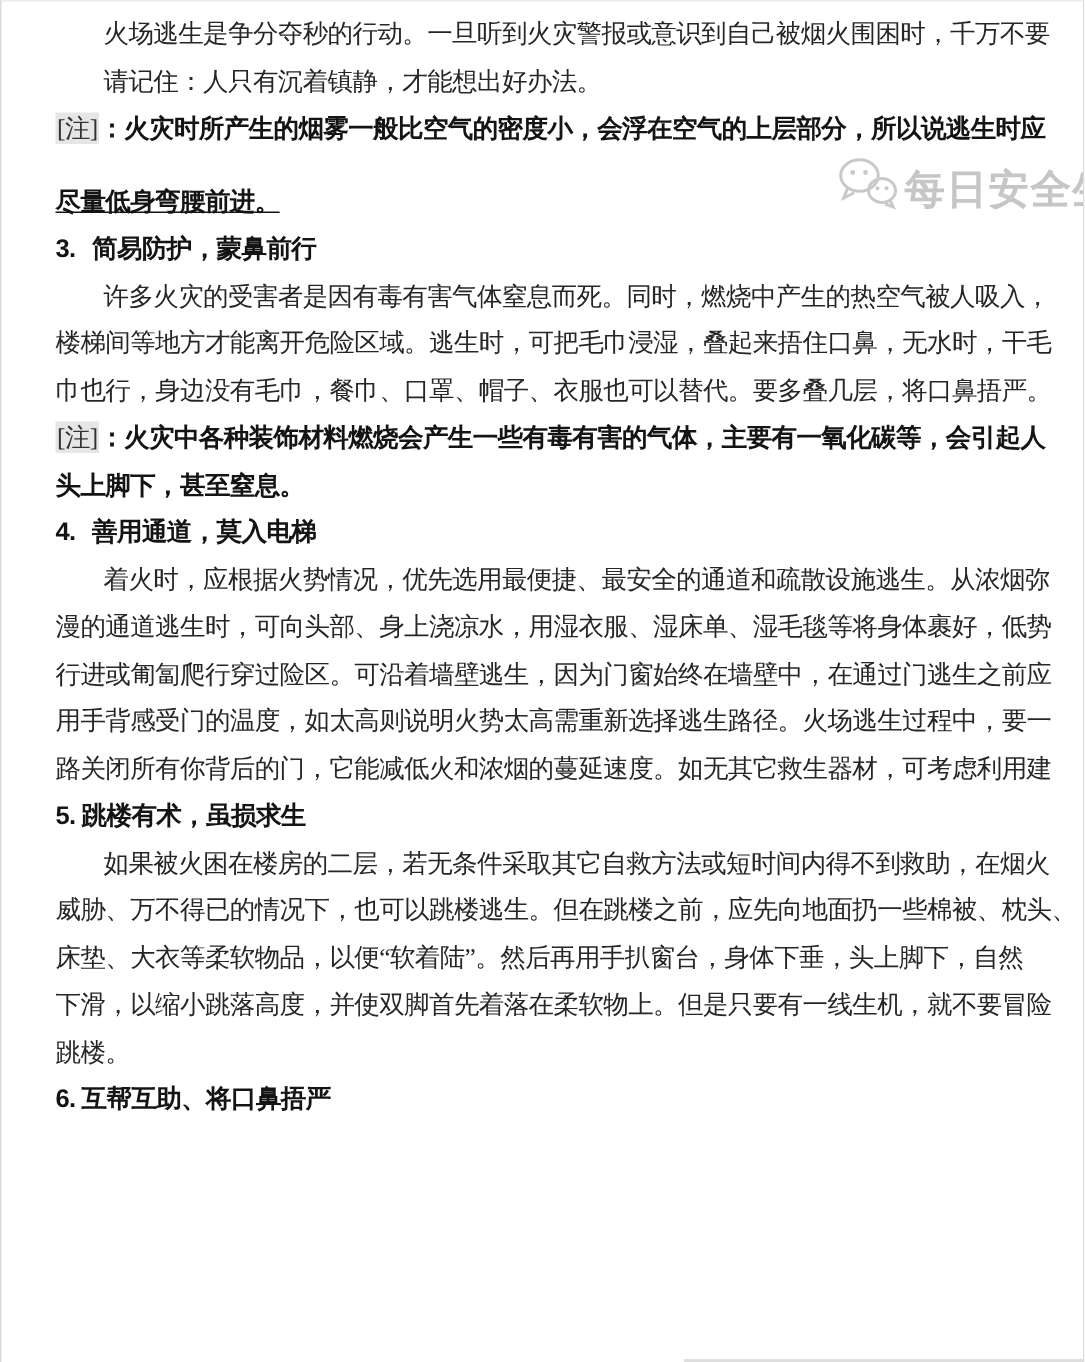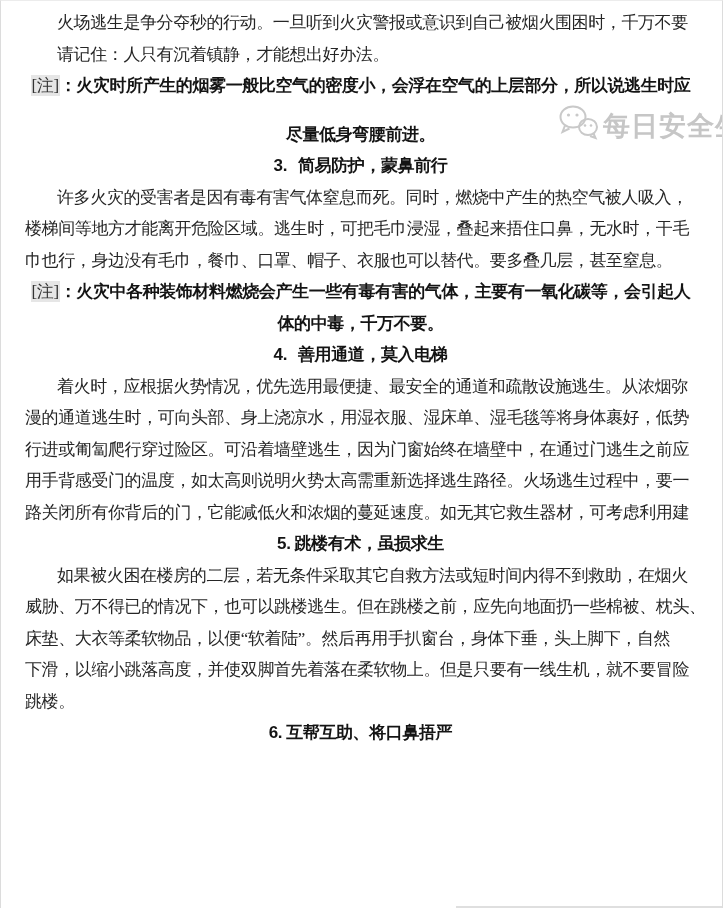--- a/index.html
+++ b/index.html
@@ -9,35 +9,35 @@
     background:#ffffff;
     overflow:hidden;
     border-left:1px solid #dcdcdc;
     border-right:1px solid #dcdcdc;
     border-top:1px solid #ececec;
     box-sizing:border-box;
     font-family:"Liberation Serif","DejaVu Serif",serif;
   }
   .content{
     position:relative;z-index:2;
-    padding:6px 26px 0 24px;
+    padding:6px 26px 0 36px;
     font-size:17px;
     color:#262626;
     letter-spacing:-0.4px;
   }
   .line{
     height:31.5px;line-height:31.5px;
     white-space:nowrap;overflow:visible;
   }
   .indent{padding-left:32px;}
   .note-line,.heading-line{
     font-family:"Liberation Sans","DejaVu Sans",sans-serif;
-    font-weight:bold;color:#141414;text-align:center;
+    font-weight:bold;color:#141414;
   }
-  .extra-gap{margin-top:17px;}
+  .extra-gap{margin-top:17px;text-decoration:underline;}
   .note-tag{
     background:#e6e6e6;
     font-family:"Liberation Serif","DejaVu Serif",serif;
     font-weight:normal;color:#333;
     padding:1px 1px;
   }
   .heading-line .num.gap-wide{margin-right:11px;}
   .heading-line .num.gap-narrow{margin-right:4px;}
   .watermark{
     position:absolute;z-index:1;
@@ -91,25 +91,25 @@
       <div class="block note">
         <div class="line note-line"><span class="note-tag">[注]</span>：火灾时所产生的烟雾一般比空气的密度小，会浮在空气的上层部分，所以说逃生时应</div>
         <div class="line note-line extra-gap">尽量低身弯腰前进。</div>
       </div>
       <div class="block heading">
         <div class="line heading-line"><span class="num gap-wide">3.</span><span>简易防护，蒙鼻前行</span></div>
       </div>
       <div class="block paragraph">
         <div class="line body-line indent">许多火灾的受害者是因有毒有害气体窒息而死。同时，燃烧中产生的热空气被人吸入，</div>
         <div class="line body-line">楼梯间等地方才能离开危险区域。逃生时，可把毛巾浸湿，叠起来捂住口鼻，无水时，干毛</div>
-        <div class="line body-line">巾也行，身边没有毛巾，餐巾、口罩、帽子、衣服也可以替代。要多叠几层，甚至窒息。</div>
+        <div class="line body-line">巾也行，身边没有毛巾，餐巾、口罩、帽子、衣服也可以替代。要多叠几层，将口鼻捂严。</div>
       </div>
       <div class="block note">
         <div class="line note-line"><span class="note-tag">[注]</span>：火灾中各种装饰材料燃烧会产生一些有毒有害的气体，主要有一氧化碳等，会引起人</div>
-        <div class="line note-line">体的中毒，千万不要。</div>
+        <div class="line note-line">头上脚下，甚至窒息。</div>
       </div>
       <div class="block heading">
         <div class="line heading-line"><span class="num gap-wide">4.</span><span>善用通道，莫入电梯</span></div>
       </div>
       <div class="block paragraph">
         <div class="line body-line indent">着火时，应根据火势情况，优先选用最便捷、最安全的通道和疏散设施逃生。从浓烟弥</div>
         <div class="line body-line">漫的通道逃生时，可向头部、身上浇凉水，用湿衣服、湿床单、湿毛毯等将身体裹好，低势</div>
         <div class="line body-line">行进或匍匐爬行穿过险区。可沿着墙壁逃生，因为门窗始终在墙壁中，在通过门逃生之前应</div>
         <div class="line body-line">用手背感受门的温度，如太高则说明火势太高需重新选择逃生路径。火场逃生过程中，要一</div>
         <div class="line body-line">路关闭所有你背后的门，它能减低火和浓烟的蔓延速度。如无其它救生器材，可考虑利用建</div>

